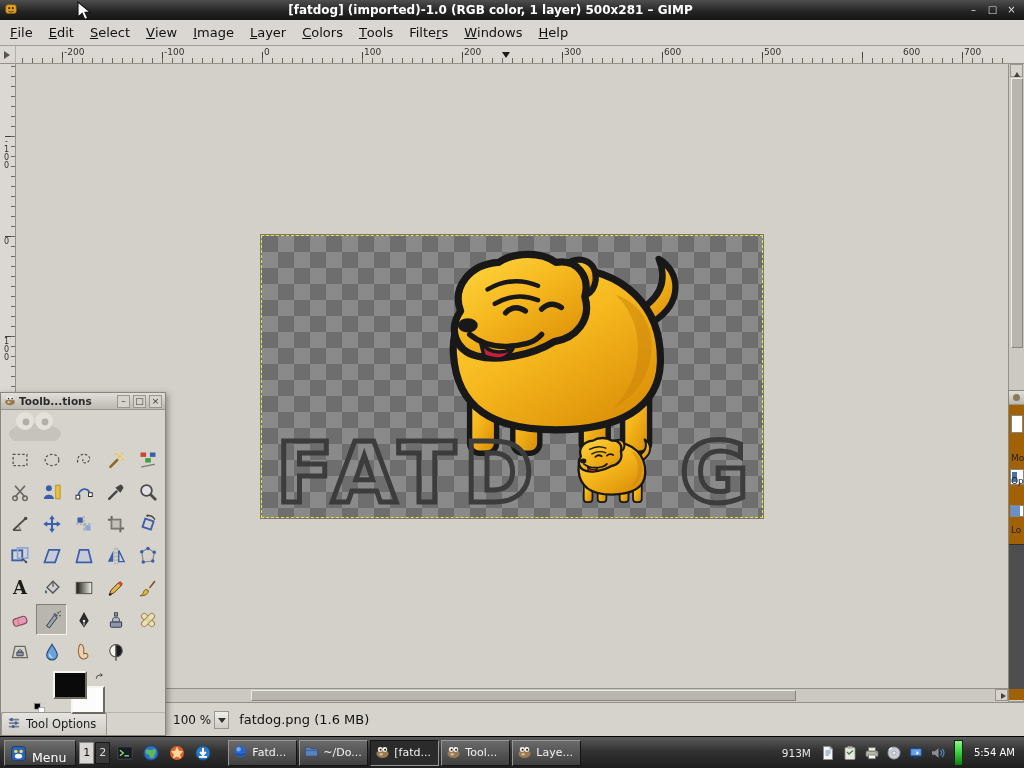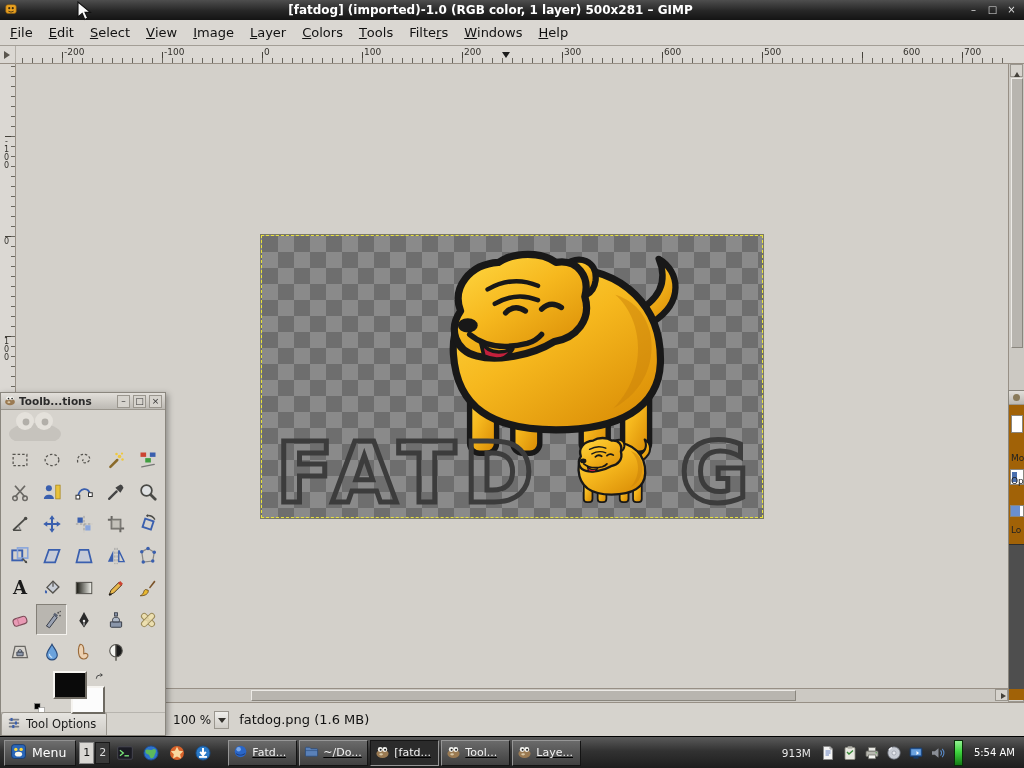--- a/index.html
+++ b/index.html
@@ -115,28 +115,28 @@
   .sliver-dropdown{position:absolute;left:1px;top:78px;width:14px;height:16px;background:#fff;border:1px solid #8a867e;}
   .sliver-dropdown i{position:absolute;left:1px;top:2px;width:5px;height:10px;background:#4a6fae;display:block;}
   .sliver-slider{position:absolute;left:1px;top:114px;width:14px;height:12px;background:#fff;border:1px solid #8a867e;}
   .sliver-slider i{position:absolute;left:0;top:0;width:9px;height:10px;background:#6a8fd0;display:block;}
   .sliver-list{position:absolute;left:0;top:153px;width:16px;height:145px;background:#4e4e4e;border-top:1px solid #2e2e2e;}
 
   
   .taskbar{position:absolute;left:0;top:736px;width:1024px;height:32px;
     background:linear-gradient(#5a5a5a,#323232 45%,#1e1e1e);border-top:1px solid #000;
     display:flex;align-items:center;gap:3px;padding:0 4px;z-index:60;}
-  .menu-btn{height:26px;display:flex;align-items:center;gap:5px;padding:0 9px 0 5px;
+  .menu-btn{height:26px;display:flex;align-items:flex-end;gap:5px;padding:0 9px 0 5px;
     background:linear-gradient(#6e6e6e,#3e3e3e);border:1px solid;border-color:#909090 #151515 #151515 #909090;
     color:#fff;font-size:12.5px;}
   .ws-btn{width:15px;height:22px;font-size:11px;display:flex;align-items:center;justify-content:center;
     color:#ddd;background:#3a3a3a;border:1px solid #181818;}
   .ws-btn.active{background:#d9d7d3;color:#111;border-color:#8a8a8a;}
   .launchers,.task-windows,.tray{display:flex;align-items:center;gap:2px;}
-  .task-windows{margin-left:10px;text-decoration:underline;}
+  .task-windows{margin-left:10px;}
   .launcher{width:24px;height:24px;display:flex;align-items:center;justify-content:center;}
   .taskbtn{width:69px;height:26px;display:flex;align-items:center;gap:4px;padding:0 4px;
     background:linear-gradient(#6a6a6a,#404040);border:1px solid;border-color:#969696 #141414 #141414 #969696;
     color:#f2f2f2;font-size:11px;white-space:nowrap;overflow:hidden;}
   .taskbtn .lbl{overflow:hidden;text-overflow:clip;}
   .taskbtn.active{background:#2b2b2b;border-color:#141414 #969696 #969696 #141414;}
   .spacer{flex:1;}
   .memory{color:#e8e8e8;font-size:10.5px;margin:0 4px;}
   .tray-icon{width:20px;height:20px;display:flex;align-items:center;justify-content:center;}
   .meter{width:9px;height:26px;background:linear-gradient(to top,#157a15,#3ed43e 55%,#93f293);

